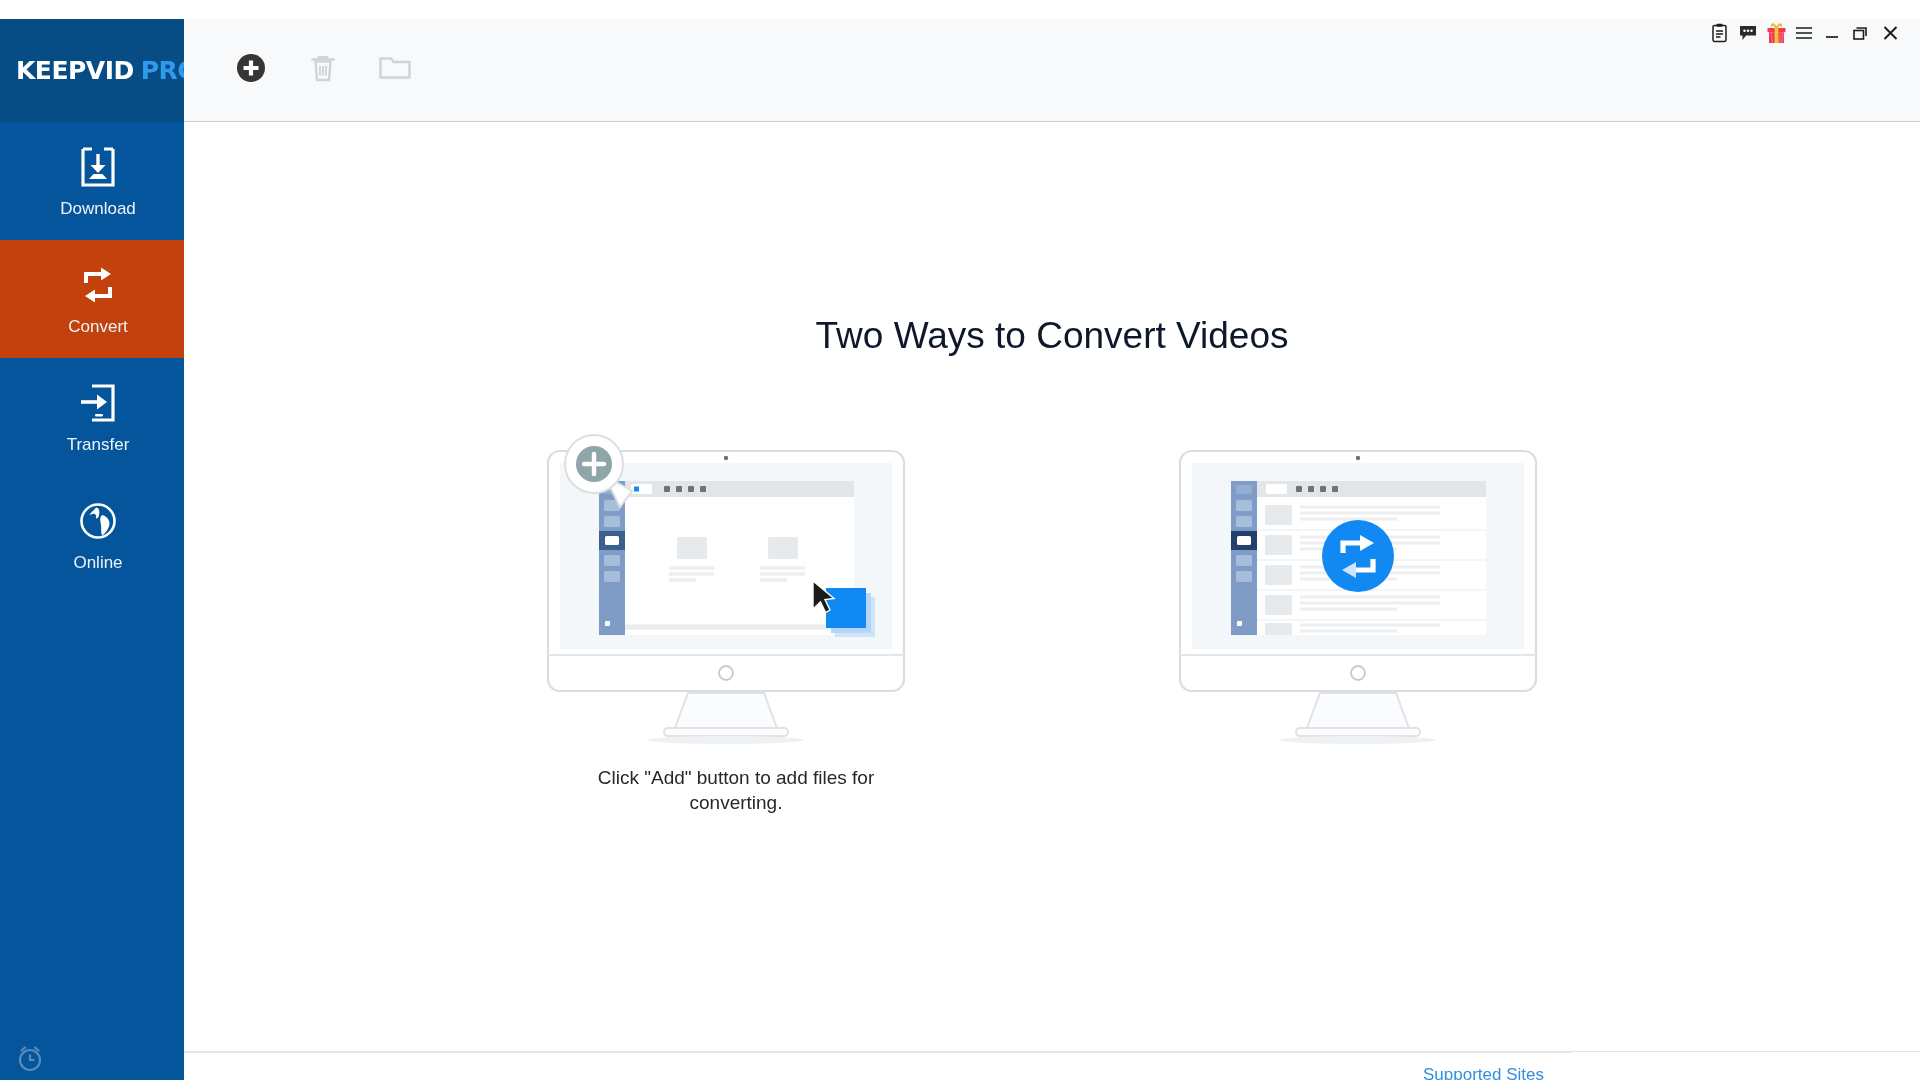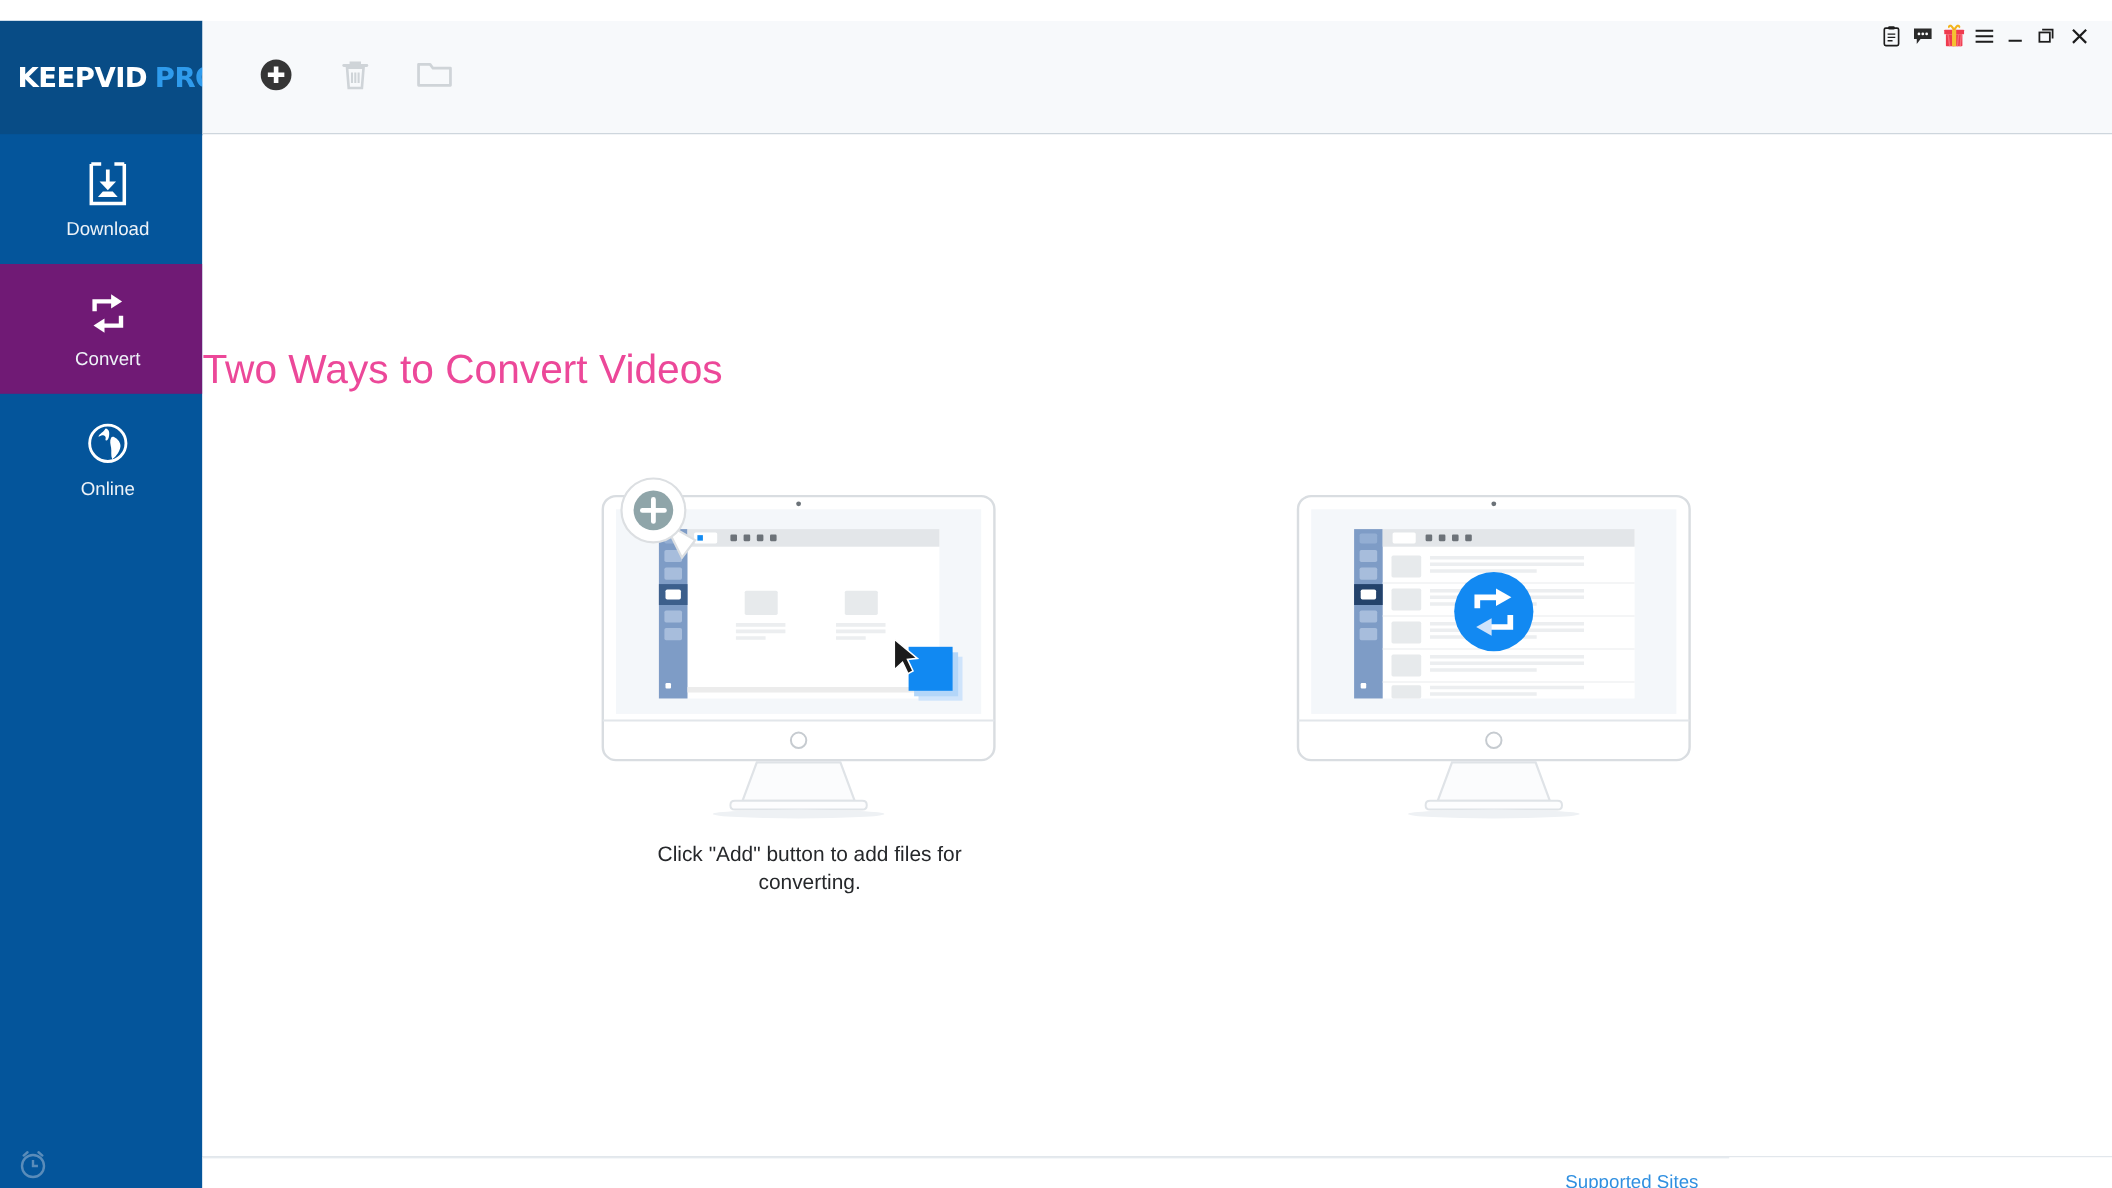--- a/index.html
+++ b/index.html
@@ -41,21 +41,21 @@
     margin-left: 7px; letter-spacing: -0.5px;
   }
   .nav-item {
     height: 118px; min-height: 118px;
     display: flex; flex-direction: column;
     align-items: center; justify-content: center;
     color: #e8eef5; cursor: pointer;
     gap: 9px;
     padding-left: 12px;
   }
-  .nav-item.active { background: #701a75; }
+  .nav-item.active { background: #c2410c; }
   .nav-item .ico { height: 46px; display: flex; align-items: center; justify-content: center; }
   .nav-item .lbl { font-size: 17px; color: #eef3f8; }
   #sidebar-spacer { flex: 1 1 auto; }
   #alarm-wrap {
     height: 72px; min-height: 72px;
     display: flex; align-items: center; padding-left: 14px;
   }
 
   
   #toolbar {
@@ -91,22 +91,22 @@
 
   
   #main {
     position: absolute; left: 184px; top: 104px;
     width: 1736px; height: 928px;
     background: #ffffff;
     overflow: hidden;
   }
   #headline {
     position: absolute; top: 192px; left: 0; width: 100%;
-    text-align: left;
-    font-size: 37px; color: #ec4899;
+    text-align: center;
+    font-size: 37px; color: #0f172a;
     font-family: "Liberation Sans", sans-serif;
   }
   #cards {
     position: absolute; top: 300px; left: 0; width: 100%;
     display: flex; justify-content: center; gap: 232px;
   }
   .card { width: 400px; display: flex; flex-direction: column; align-items: center; }
   .card .art { width: 400px; height: 330px; position: relative; }
   .card .cap {
     margin-top: 12px;
@@ -167,20 +167,31 @@
         <svg width="44" height="44" viewBox="0 0 44 44">
           <path d="M10 20 V11 H28" fill="none" stroke="#ffffff" stroke-width="4" stroke-linejoin="miter"></path>
           <path d="M25 4.5 L35 11 L25 17.5 Z" fill="#ffffff"></path>
           <path d="M34 24 V33 H16" fill="none" stroke="#ffffff" stroke-width="4" stroke-linejoin="miter"></path>
           <path d="M19 26.5 L9 33 L19 39.5 Z" fill="#ffffff"></path>
         </svg>
       </span>
       <span class="lbl">Convert</span>
     </div>
 
+    <div class="nav-item">
+      <span class="ico">
+        <svg width="44" height="44" viewBox="0 0 44 44">
+          <path d="M16 5 H37 V39 H16" fill="none" stroke="#ffffff" stroke-width="3.2"></path>
+          <rect x="19" y="33" width="8" height="2.6" rx="1.3" fill="#ffffff"></rect>
+          <path d="M5 21 H25" stroke="#ffffff" stroke-width="3.6" fill="none"></path>
+          <path d="M21 13.5 L31 21 L21 28.5 Z" fill="#ffffff"></path>
+        </svg>
+      </span>
+      <span class="lbl">Transfer</span>
+    </div>
 
     <div class="nav-item">
       <span class="ico">
         <svg width="44" height="44" viewBox="0 0 44 44">
           <circle cx="22" cy="22" r="16.5" fill="none" stroke="#ffffff" stroke-width="2.6"></circle>
           <path d="M20 8.5 C18 12 14.5 13 13.5 16 C16 15 18 14 19.5 15.5 C21 17 19 19 20.5 19.5 C22.5 20 24 14 23 11 C22.6 9.6 21.6 8.7 20 8.5 Z" fill="#ffffff"></path>
           <path d="M25 17 C23.5 20 24.5 23 25 26 C25.6 29.5 24.5 32.5 26 36.5 C30 34 33 29 33.5 25 C34 21.5 31 18 28 16.5 C26.8 15.9 25.6 16 25 17 Z" fill="#ffffff"></path>
         </svg>
       </span>
       <span class="lbl">Online</span>

